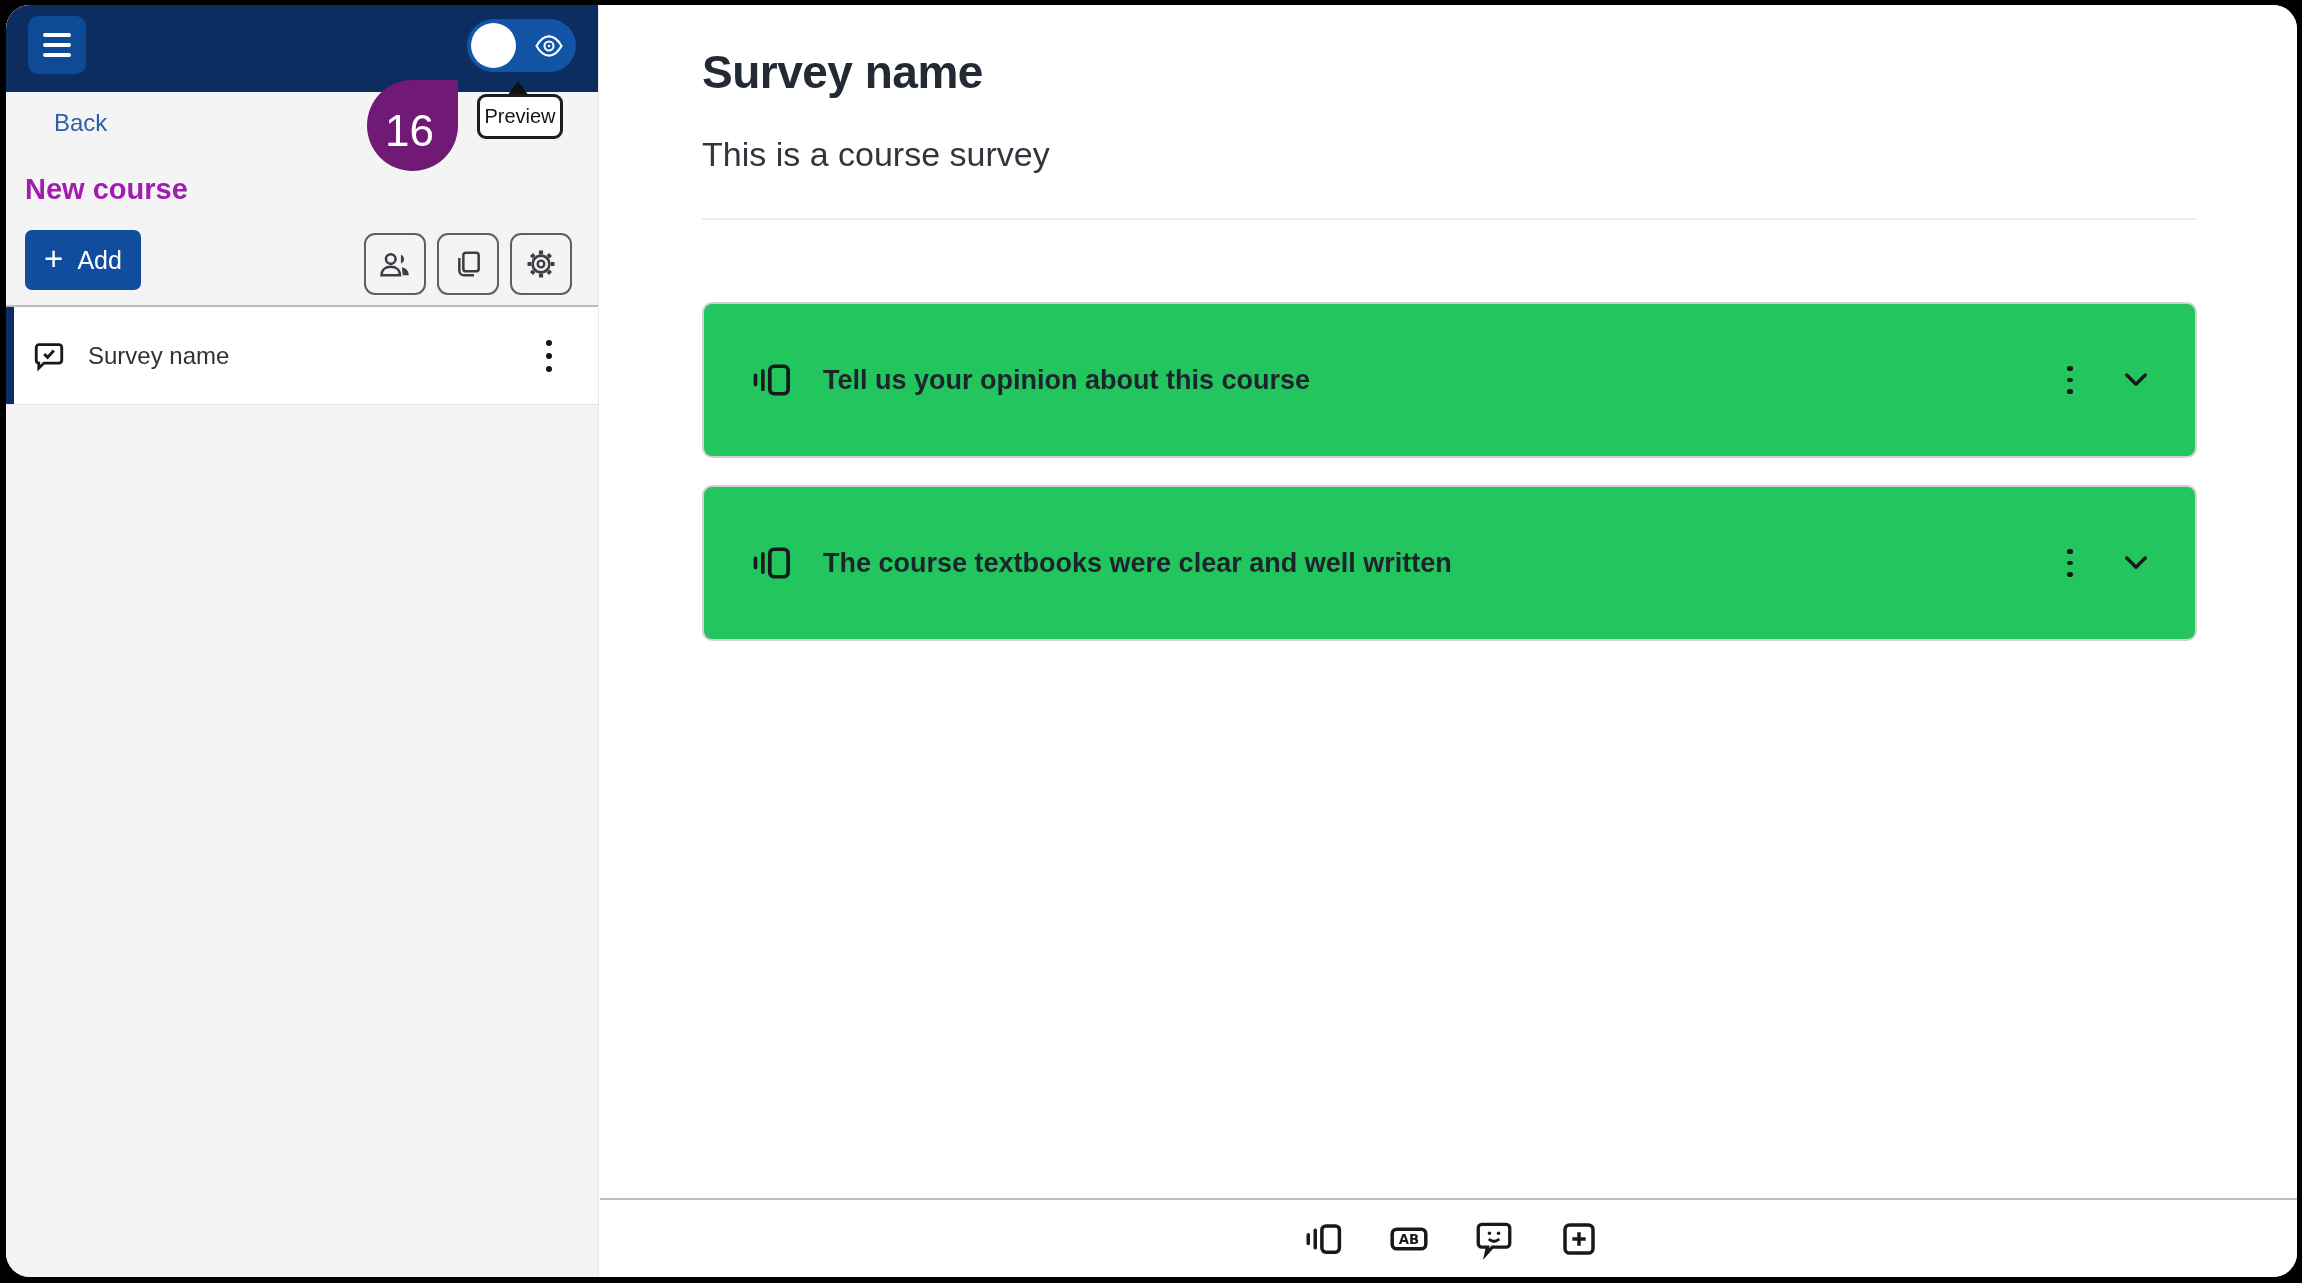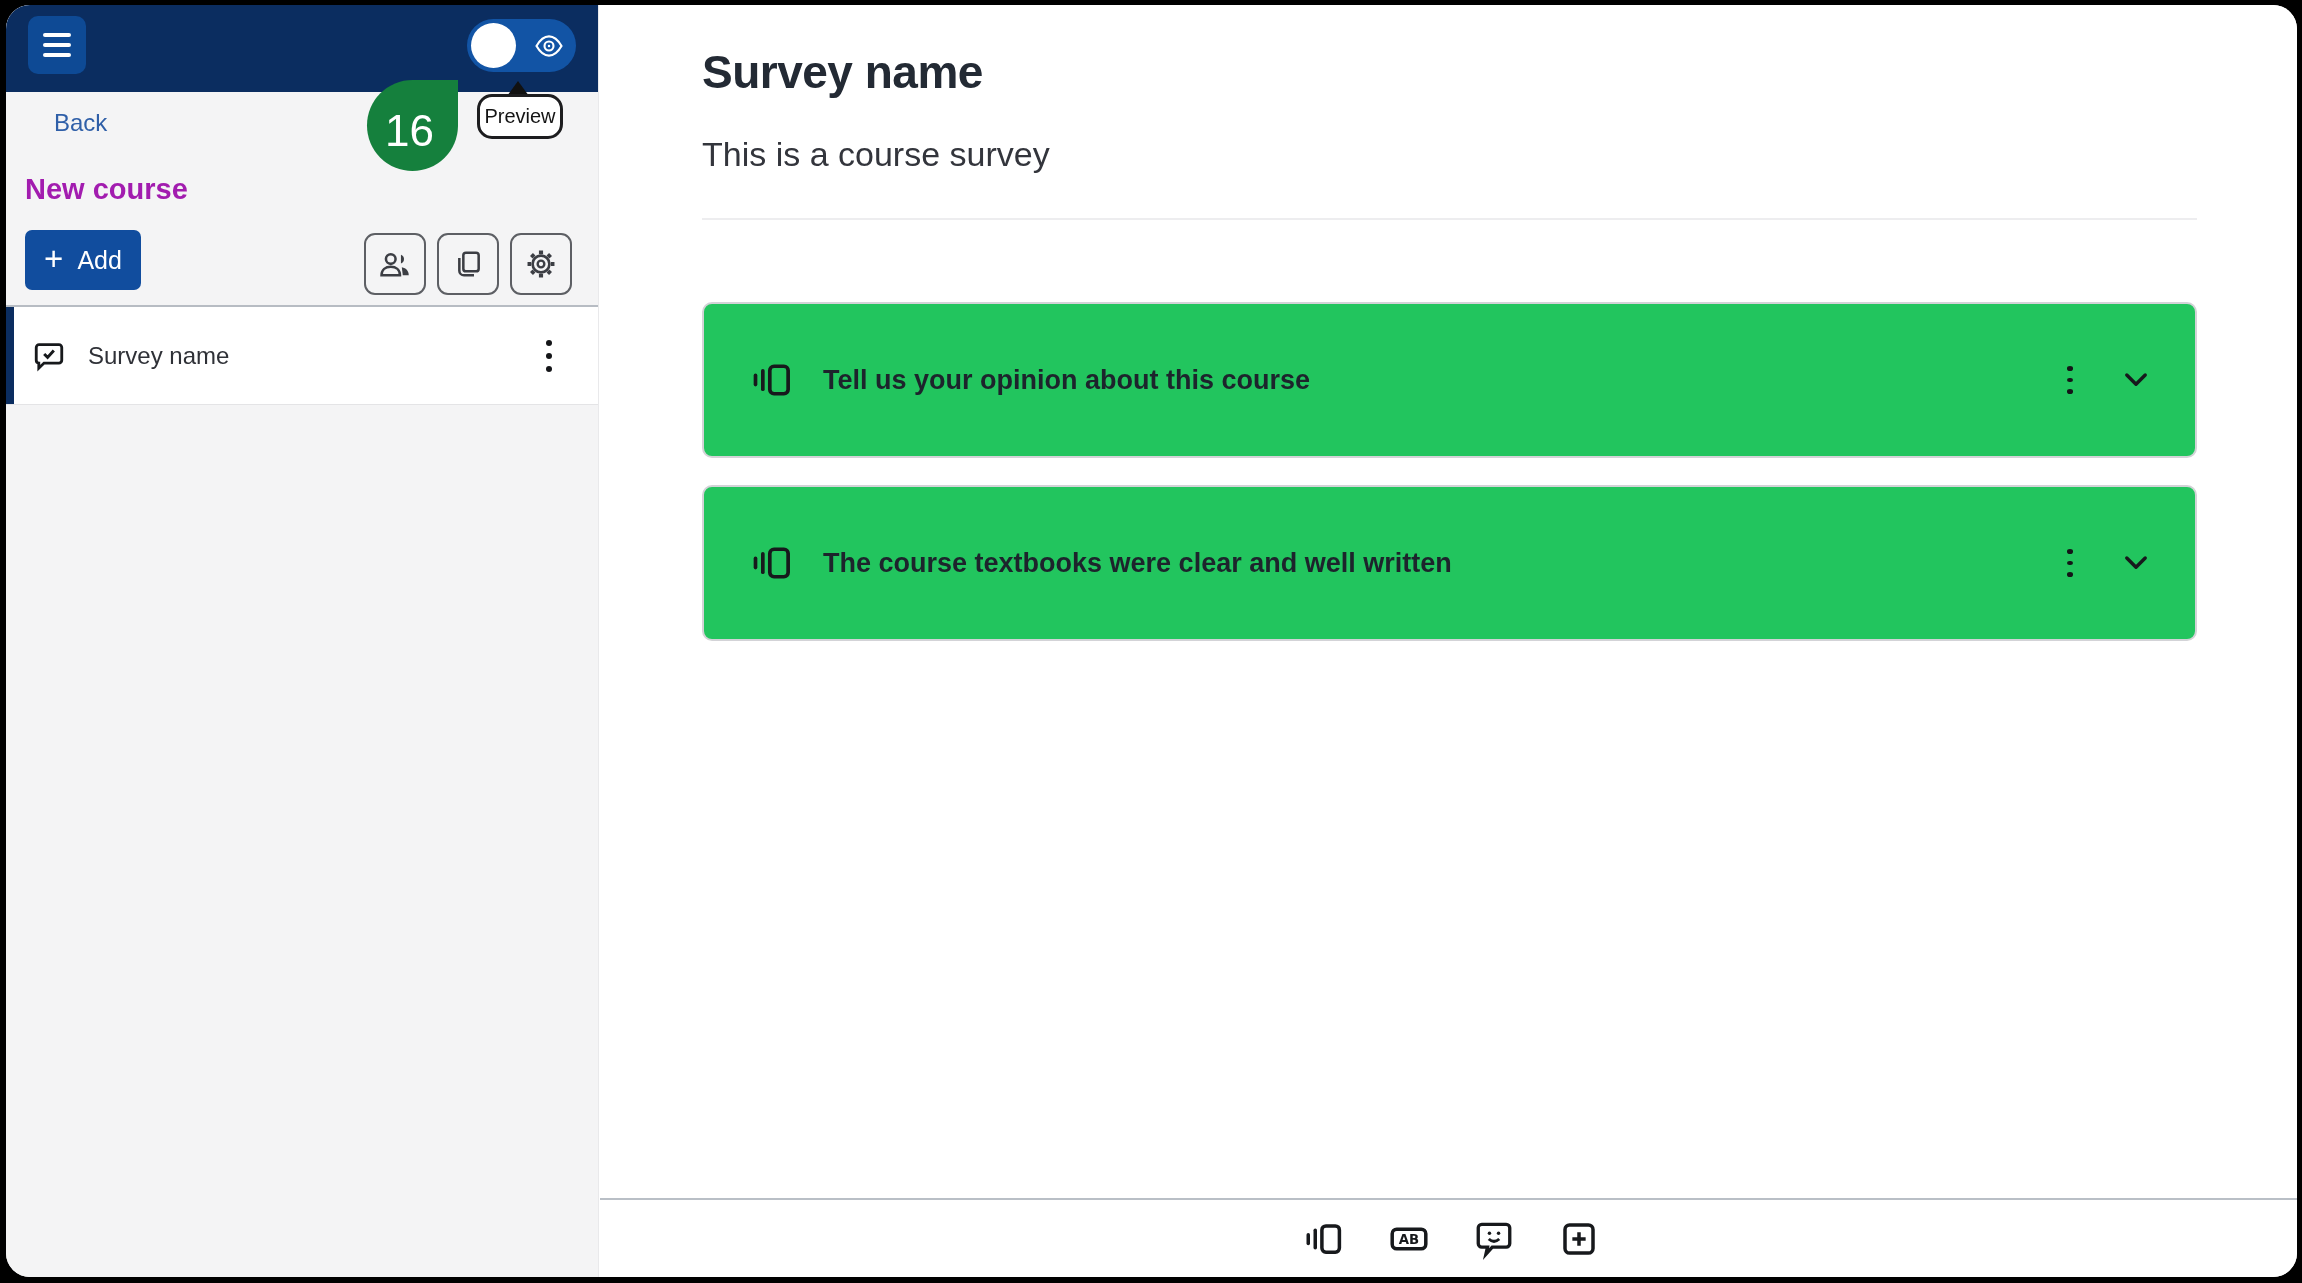--- a/index.html
+++ b/index.html
@@ -70,25 +70,25 @@
   .card .kebab { margin-left:auto; width:44px; }
   .card .chev { margin-left:22px; }
 
   .toolbar-divider { position:absolute; left:0; top:1193px; width:100%; height:2px; background:#b9bfc6; }
   .toolbar { position:absolute; left:0; top:1195px; width:100%; height:77px;
              display:flex; align-items:center; justify-content:center; gap:41px; padding-left:6px; }
   .toolbar .icon-plain { width:44px; height:44px; }
 
   
   .cursor-badge { position:absolute; left:361px; top:75px; width:91px; height:91px;
-                  background:#15803d; border-radius:50% 0 50% 50%; z-index:30;
+                  background:#701a75; border-radius:50% 0 50% 50%; z-index:30;
                   display:flex; align-items:center; justify-content:center; }
   .cursor-badge span { color:#fff; font-size:44px; transform:translate(-3px,5px); }
   .tooltip { position:absolute; left:471px; top:89px; width:86px; height:45px; background:#fff;
-             border:3px solid #1d1d1f; border-radius:15px; z-index:25;
+             border:3px solid #1d1d1f; border-radius:9px; z-index:25;
              display:flex; align-items:center; justify-content:center; }
   .tooltip span { font-size:20px; color:#141414; }
   .tooltip-caret { position:absolute; left:501px; top:76px; width:0; height:0; z-index:24;
                    border-left:11px solid transparent; border-right:11px solid transparent;
                    border-bottom:15px solid #111; }
 
   svg { display:block; }
 </style>
 </head>
 <body>

